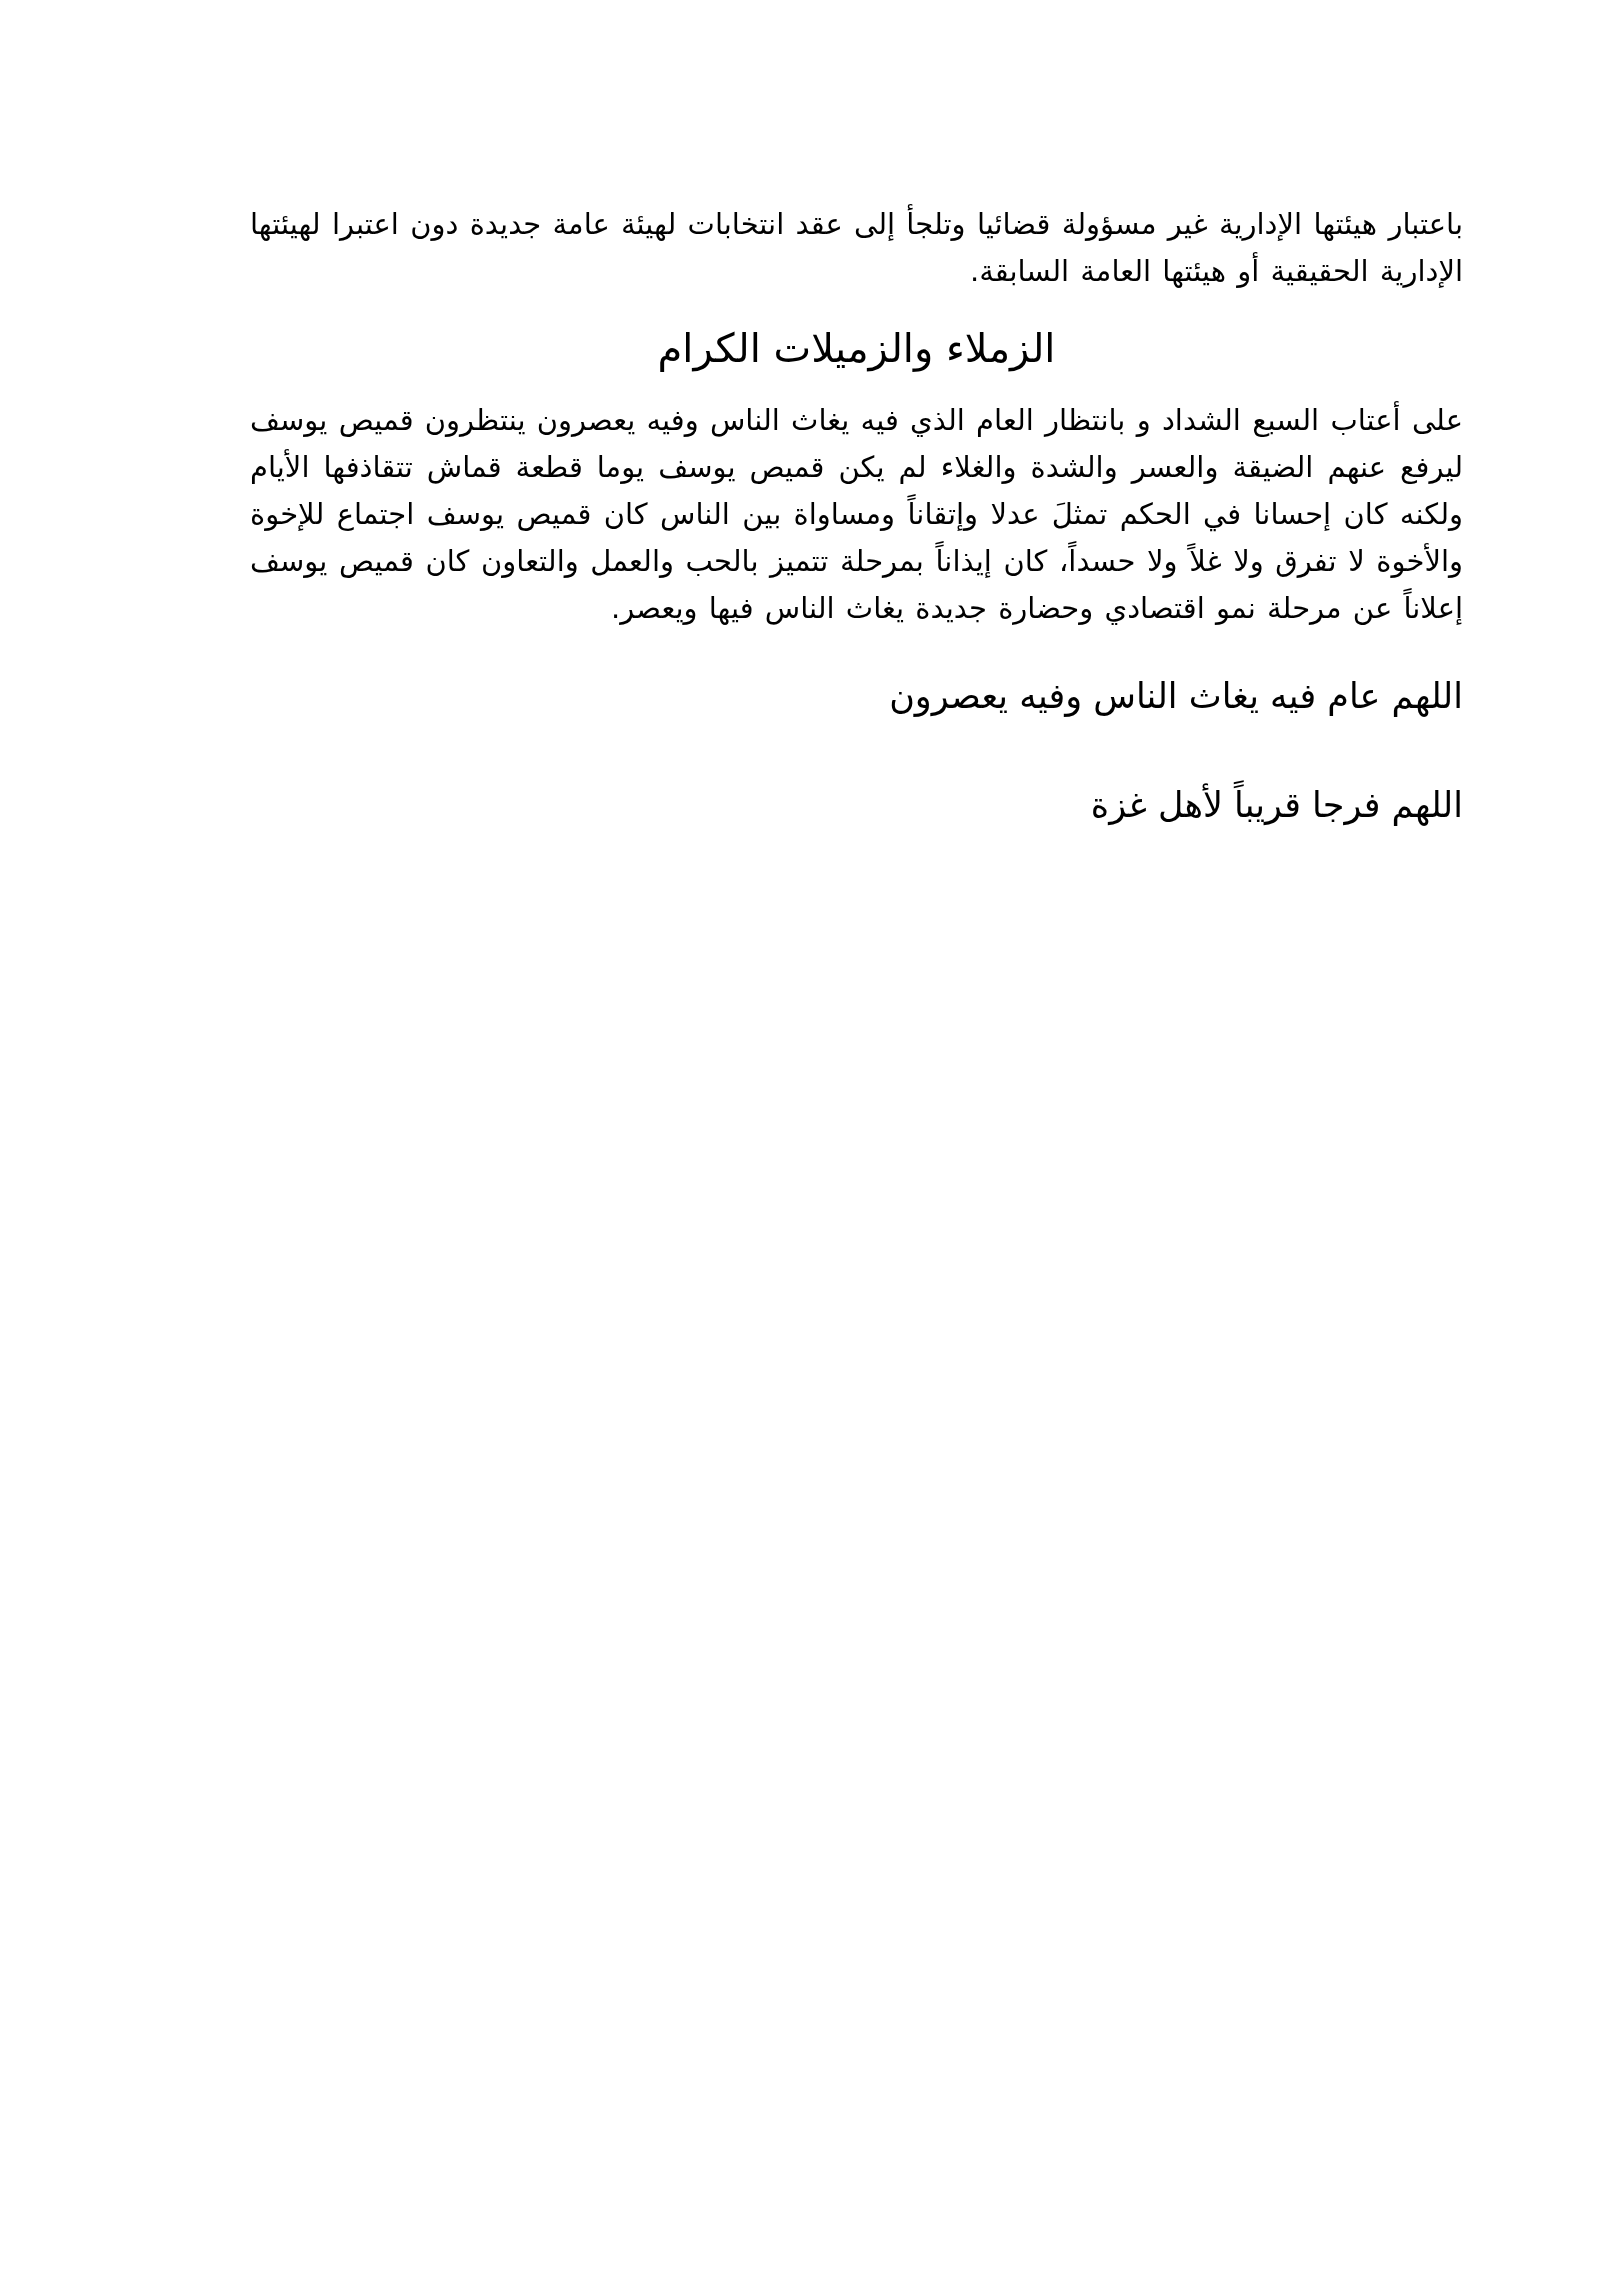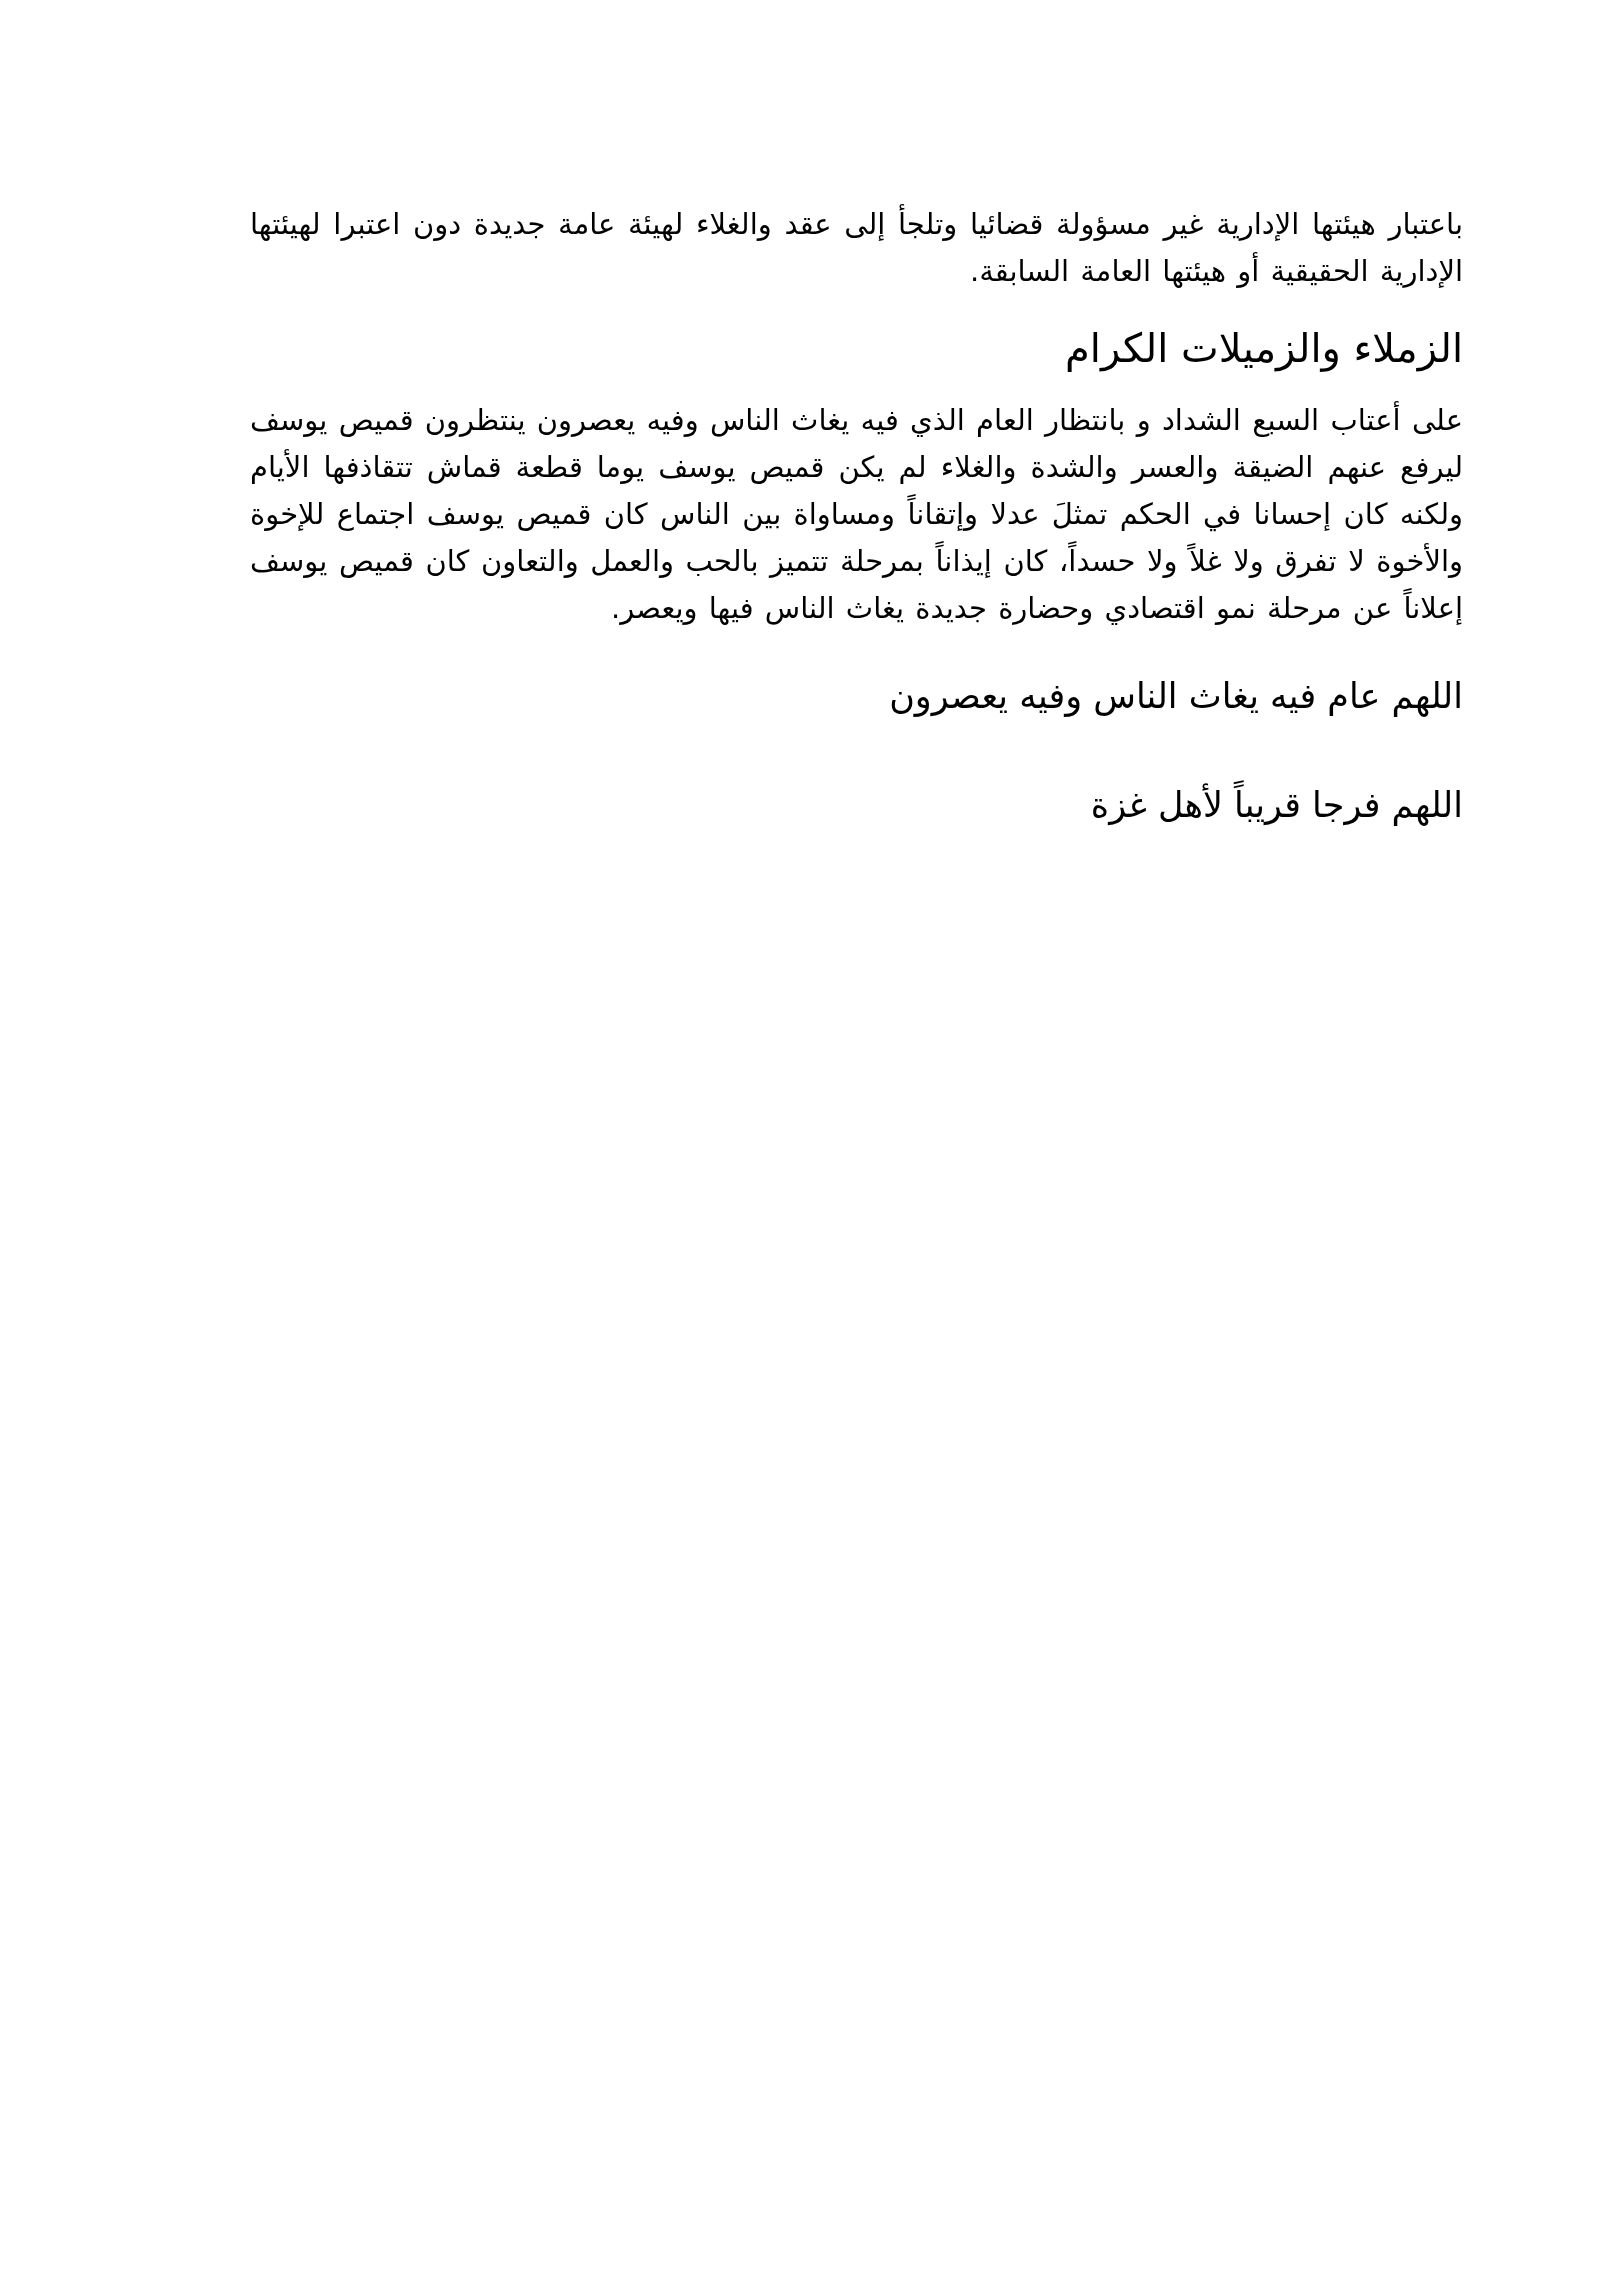--- a/index.html
+++ b/index.html
@@ -24,40 +24,40 @@
     line-height: 1.62;
     text-align: justify;
     text-justify: inter-word;
     margin: 0;
     word-spacing: 2px;
   }
   .heading {
     font-size: 40px;
     font-weight: normal;
     line-height: 1.2;
-    text-align: right;
+    text-align: center;
     margin: 29px 0 25.5px 0;
   }
   .dua {
     font-size: 35px;
     font-weight: normal;
     line-height: 1.2;
     text-align: right;
     margin: 43px 0 0 0;
   }
   .dua-last {
     margin-top: 67px;
   }
 </style>
 </head>
 <body>
 
 <div class="page" dir="rtl" lang="ar">
 
-  <p class="body-para">باعتبار هيئتها الإدارية غير مسؤولة قضائيا وتلجأ إلى عقد والغلاء لهيئة عامة جديدة دون اعتبرا لهيئتها الإدارية الحقيقية أو هيئتها العامة السابقة.</p>
+  <p class="body-para">باعتبار هيئتها الإدارية غير مسؤولة قضائيا وتلجأ إلى عقد انتخابات لهيئة عامة جديدة دون اعتبرا لهيئتها الإدارية الحقيقية أو هيئتها العامة السابقة.</p>
 
 
   <h2 class="heading">الزملاء والزميلات الكرام</h2>
 
   <p class="body-para">على أعتاب السبع الشداد و بانتظار العام الذي فيه يغاث الناس وفيه يعصرون ينتظرون قميص يوسف ليرفع عنهم الضيقة والعسر والشدة والغلاء لم يكن قميص يوسف يوما قطعة قماش تتقاذفها الأيام ولكنه كان إحسانا في الحكم تمثلَ عدلا وإتقاناً ومساواة بين الناس كان قميص يوسف اجتماع للإخوة والأخوة لا تفرق ولا غلاً ولا حسداً، كان إيذاناً بمرحلة تتميز بالحب والعمل والتعاون كان قميص يوسف إعلاناً عن مرحلة نمو اقتصادي وحضارة جديدة يغاث الناس فيها ويعصر.</p>
 
   <p class="dua">اللهم عام فيه يغاث الناس وفيه يعصرون</p>
 
   <p class="dua dua-last">اللهم فرجا قريباً لأهل غزة</p>
 

